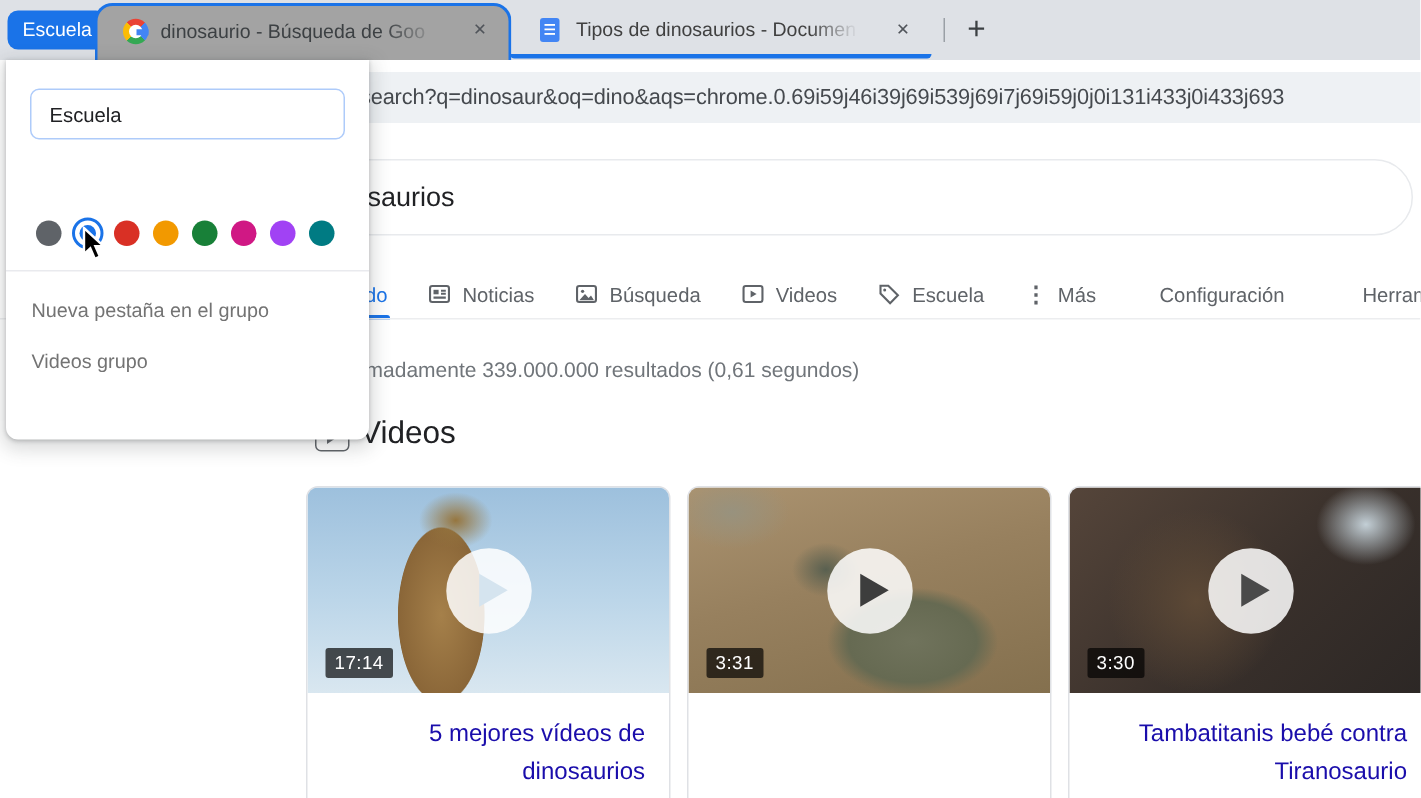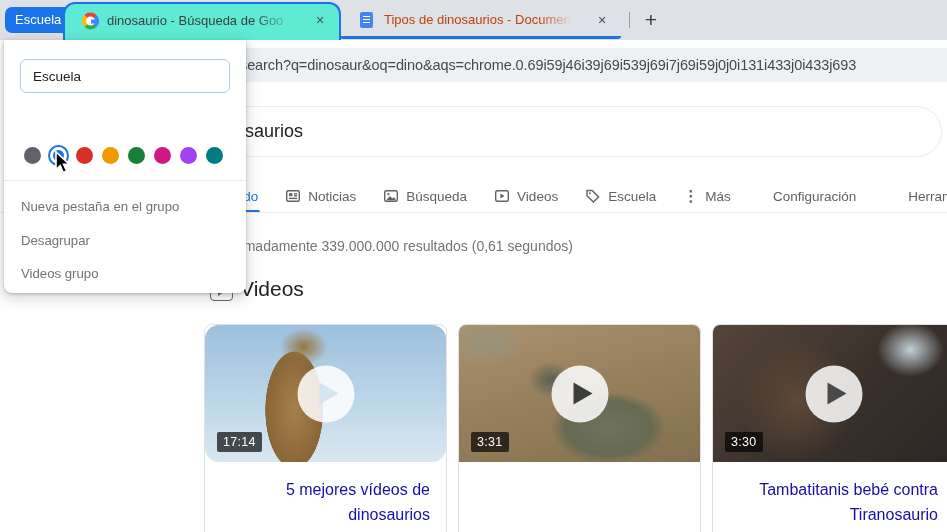--- a/index.html
+++ b/index.html
@@ -4,28 +4,28 @@
 <style>
   * { margin:0; padding:0; box-sizing:border-box; }
   html,body { width:947px; height:532px; overflow:hidden; background:#fff;
     font-family:"Liberation Sans", sans-serif; position:relative; }
 
   
   #tabstrip { position:absolute; top:0; left:0; right:0; height:40px; background:#dee1e6; }
   #group-chip { position:absolute; left:5px; top:7px; height:26px; line-height:26px;
     padding:0 10px; background:#1a73e8; color:#fff; font-size:13px; border-radius:7px; font-weight:500; }
   #tab-active { position:absolute; left:63px; top:2px; width:278px; height:40px;
-    background:#5eead4; border:2px solid #1a73e8; border-bottom:none; border-radius:12px 12px 0 0; }
+    background:#a3a3a3; border:2px solid #1a73e8; border-bottom:none; border-radius:12px 12px 0 0; }
   #tab-active .tab-title { position:absolute; left:42px; top:0; height:34px; line-height:34px;
     width:190px; font-size:13px; color:#3c4043; white-space:nowrap; overflow:hidden;
     -webkit-mask-image:linear-gradient(90deg,#000 78%,transparent 98%);
     mask-image:linear-gradient(90deg,#000 78%,transparent 98%); }
   #tab-inactive { position:absolute; left:344px; top:0; width:277px; height:40px; }
   #tab-inactive .tab-title { position:absolute; left:40px; top:0; height:40px; line-height:40px;
-    width:190px; font-size:13px; color:#c2410c; white-space:nowrap; overflow:hidden;
+    width:190px; font-size:13px; color:#404040; white-space:nowrap; overflow:hidden;
     -webkit-mask-image:linear-gradient(90deg,#000 82%,transparent 99%);
     mask-image:linear-gradient(90deg,#000 82%,transparent 99%); }
   .tab-close { position:absolute; right:10px; top:50%; transform:translateY(-50%);
     width:18px; height:18px; border-radius:50%; text-align:center; line-height:18px;
     font-size:11px; color:#50545a; }
   #tab-active .tab-close{ top:16px; }
   #group-underline { position:absolute; left:340px; top:36px; width:281px; height:3px;
     background:#1a73e8; border-radius:0 0 3px 3px; }
   #tab-sep { position:absolute; left:629px; top:12px; width:1px; height:16px; background:#9aa0a6; }
   #newtab-btn { position:absolute; left:638px; top:7px; width:26px; height:26px;
@@ -195,21 +195,21 @@
 </div>
 <div id="nav-border"></div>
 
 <div id="stats-line">Aproximadamente 339.000.000 resultados (0,61 segundos)</div>
 
 <div id="videos-head-icon"></div>
 <div id="videos-heading">Videos</div>
 
 <div id="cards-row">
   <div class="vcard">
-    <div class="vthumb" style="background: radial-gradient(34px 26px at 41% 16%, rgb(150, 118, 63) 0%, rgba(150, 118, 63, 0) 72%), radial-gradient(52px 105px at 37% 62%, rgb(165, 128, 74) 0%, rgb(138, 102, 56) 55%, rgba(138, 102, 56, 0) 56%), linear-gradient(rgb(157, 192, 221) 0%, rgb(188, 214, 233) 55%, rgb(217, 231, 240) 100%); border-radius: 14px;">
+    <div class="vthumb" style="background: radial-gradient(34px 26px at 41% 16%, rgb(150, 118, 63) 0%, rgba(150, 118, 63, 0) 72%), radial-gradient(52px 105px at 37% 62%, rgb(165, 128, 74) 0%, rgb(138, 102, 56) 55%, rgba(138, 102, 56, 0) 56%), linear-gradient(rgb(157, 192, 221) 0%, rgb(188, 214, 233) 55%, rgb(217, 231, 240) 100%);">
       <div class="play-circle">
         <div class="play-tri" style="border-left-color: rgb(213, 228, 239);"></div>
       </div>
       <span class="duration-badge">17:14</span>
     </div>
     <div class="vtitle">5 mejores vídeos de dinosaurios</div>
   </div>
 
   <div class="vcard">
     <div class="vthumb" style="background: radial-gradient(95px 60px at 62% 75%, rgb(112, 115, 92) 0%, rgb(102, 106, 82) 45%, rgba(102, 106, 82, 0) 60%), radial-gradient(30px 24px at 38% 40%, rgb(89, 96, 80) 0%, rgba(89, 96, 80, 0) 75%), radial-gradient(55px 35px at 12% 12%, rgb(152, 146, 126) 0%, rgba(152, 146, 126, 0) 70%), linear-gradient(165deg, rgb(171, 147, 112) 0%, rgb(151, 128, 94) 45%, rgb(132, 112, 78) 100%);">
@@ -255,19 +255,18 @@
     <div class="dot-cell">
       <div class="dot" style="background: rgb(161, 66, 244);"></div>
       </div>
     <div class="dot-cell">
       <div class="dot" style="background: rgb(0, 123, 131);"></div>
       </div>
   </div>
   <div id="menu-divider"></div>
   <div id="menu-items">
     <div class="menu-item">Nueva pestaña en el grupo</div>
-    <div class="menu-item">Desagrupar</div>
     <div class="menu-item">Videos grupo</div>
   </div>
   <svg id="cursor" width="19" height="23" viewBox="0 0 19 23">
     <polygon points="4,1 4,18.5 8.2,14.6 11.2,21.5 14.6,20 11.6,13.2 17.2,13.2" fill="#000" stroke="#fff" stroke-width="1.6"></polygon>
   </svg>
 </div>
 
 </body></html>

